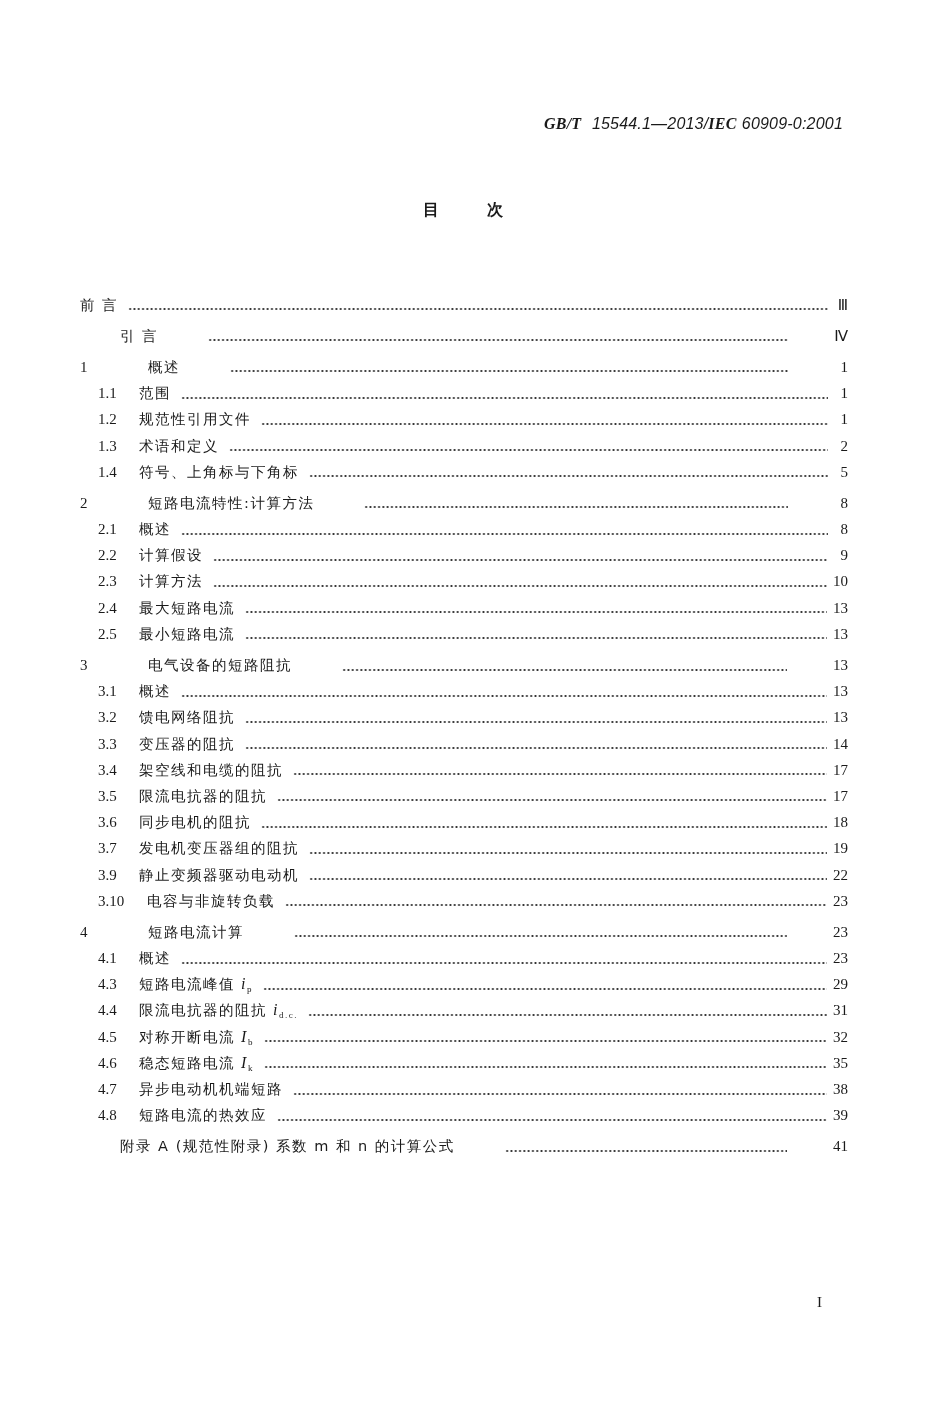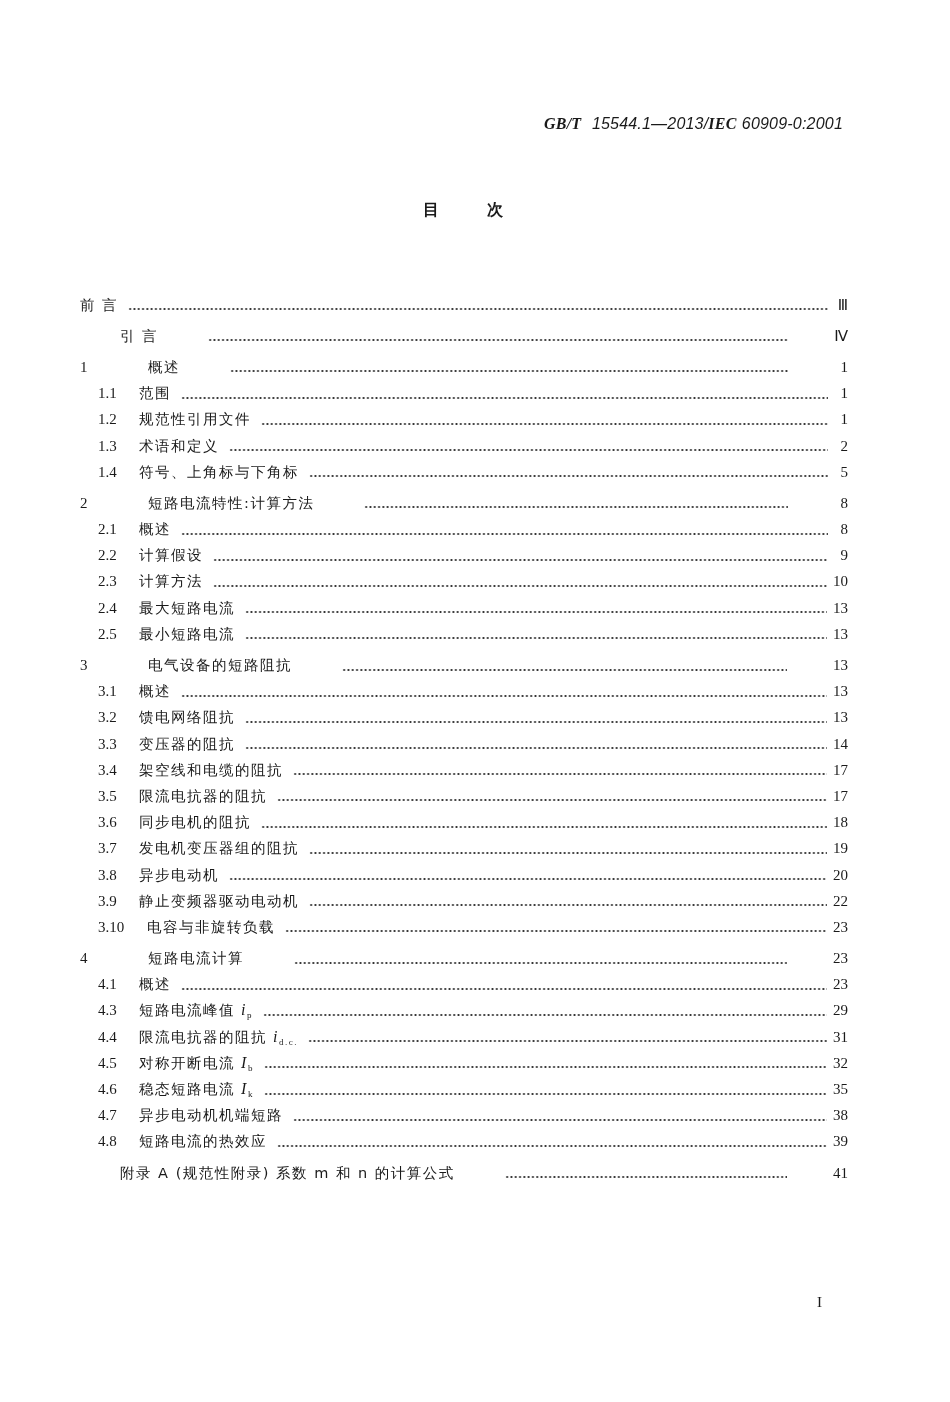--- a/index.html
+++ b/index.html
@@ -160,26 +160,20 @@
       <span class="leader"></span>
       <span class="page">18</span>
     </div>
     <div class="row level2">
       <span class="num-col">3.7</span>
       <span class="label"><span>发电机变压器组的阻抗</span></span>
       <span class="leader"></span>
       <span class="page">19</span>
     </div>
     <div class="row level2">
-      <span class="num-col">3.8</span>
-      <span class="label"><span>异步电动机</span></span>
-      <span class="leader"></span>
-      <span class="page">20</span>
-    </div>
-    <div class="row level2">
       <span class="num-col">3.9</span>
       <span class="label"><span>静止变频器驱动电动机</span></span>
       <span class="leader"></span>
       <span class="page">22</span>
     </div>
     <div class="row level2 wide">
       <span class="num-col">3.10</span>
       <span class="label"><span>电容与非旋转负载</span></span>
       <span class="leader"></span>
       <span class="page">23</span>

